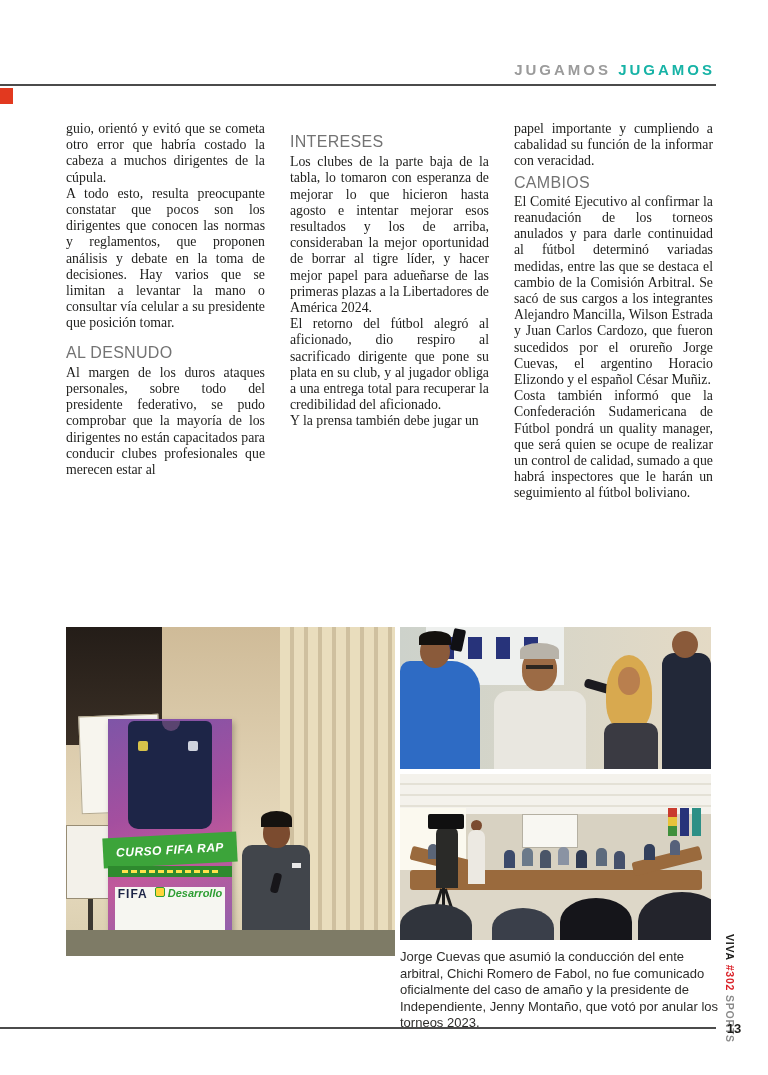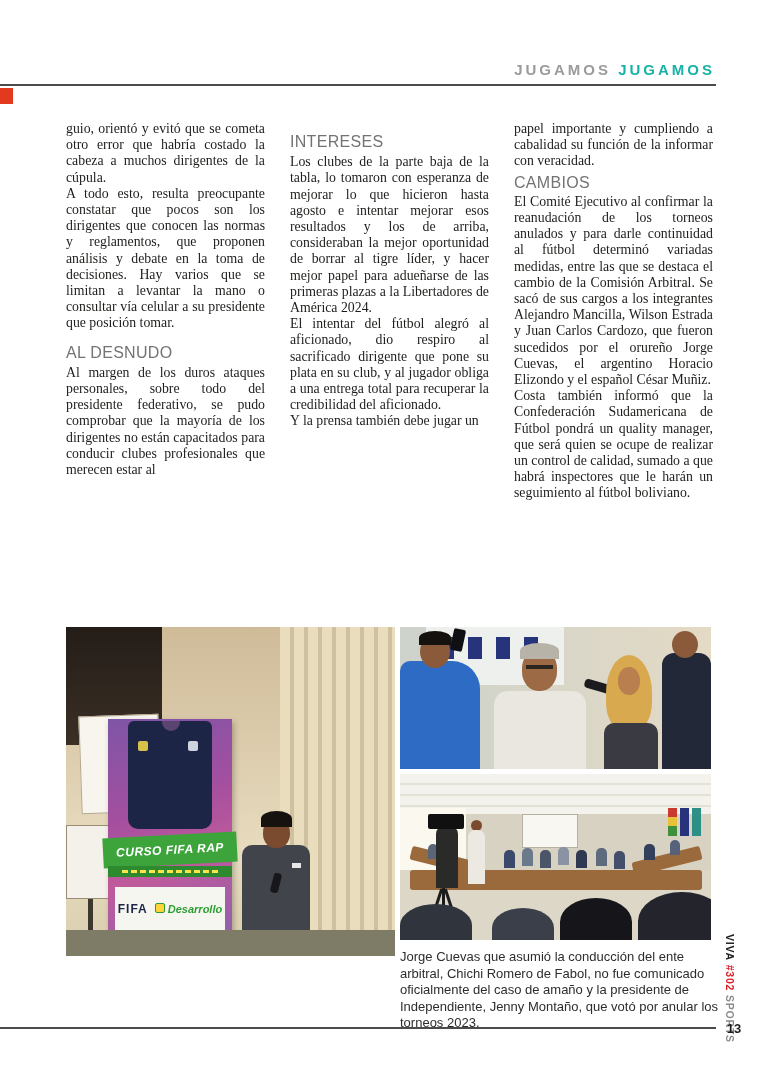--- a/index.html
+++ b/index.html
@@ -47,21 +47,21 @@
   .lp-badge2 { left:80px; top:22px; width:10px; height:10px; background:#cfd3de; border-radius:2px; }
   .lp-gband  { left:-5px; top:116px; width:134px; height:30px; background:#3ca43a; transform:rotate(-3deg);
                display:flex; align-items:center; justify-content:center; }
   .lp-gband span { color:#ffffff; font-family:"Liberation Sans", sans-serif; font-weight:900; font-style:italic;
                font-size:12px; letter-spacing:.5px; white-space:nowrap; }
   .lp-sub    { left:0px; top:147px; width:124px; height:11px; background:#2e8a2e;
                box-shadow:inset 0 0 0 2px rgba(46,138,46,1); }
   .lp-sub i  { display:block; margin:4px 14px 0 14px; height:3px;
                background:repeating-linear-gradient(90deg,#ffe34a 0 6px,rgba(0,0,0,0) 6px 9px); }
   .lp-wband  { left:7px; bottom:6px; width:110px; height:44px; background:#f6f6f1;
-               display:flex; align-items:center; justify-content:center; gap:7px;
+               display:flex; align-items:flex-start; justify-content:center; gap:7px;
                font-family:"Liberation Sans", sans-serif; }
   .lp-fifa   { color:#1d2547; font-weight:900; font-size:12px; letter-spacing:1px; }
   .lp-des    { color:#2e9e33; font-weight:800; font-style:italic; font-size:11px; }
   .lp-des::before { content:""; display:inline-block; width:8px; height:8px; margin-right:3px;
                background:#ffd53a; border:1px solid #2e9e33; border-radius:2px; }
   .lp-head   { left:197px; top:190px; width:27px; height:31px; background:#7b4b2f; border-radius:50% 50% 45% 45%; }
   .lp-hair   { left:195px; top:184px; width:31px; height:16px; background:#15120f; border-radius:50% 50% 0 0; }
   .lp-torso  { left:176px; top:218px; width:68px; height:112px; background:#41454b; border-radius:10px 10px 0 0; }
   .lp-logo   { left:226px; top:236px; width:9px; height:5px; background:#e8e8e8; }
   .lp-mic    { left:206px; top:246px; width:8px; height:20px; background:#17161a; border-radius:3px; transform:rotate(14deg); }
@@ -128,21 +128,21 @@
   <div class="col c1">
     <p>guio, orientó y evitó que se cometa otro error que habría costado la cabeza a muchos dirigentes de la cúpula.</p>
     <p>A todo esto, resulta preocupante constatar que pocos son los dirigentes que conocen las normas y reglamentos, que proponen análisis y debate en la toma de decisiones. Hay varios que se limitan a levantar la mano o consultar vía celular a su presidente que posición tomar.</p>
     <h2>AL DESNUDO</h2>
     <p>Al margen de los duros ataques personales, sobre todo del presidente federativo, se pudo comprobar que la mayoría de los dirigentes no están capacitados para conducir clubes profesionales que merecen estar al</p>
   </div>
 
   <div class="col c2">
     <h2>INTERESES</h2>
     <p>Los clubes de la parte baja de la tabla, lo tomaron con esperanza de mejorar lo que hicieron hasta agosto e intentar mejorar esos resultados y los de arriba, consideraban la mejor oportunidad de borrar al tigre líder, y hacer mejor papel para adueñarse de las primeras plazas a la Libertadores de América 2024.</p>
-    <p>El intentar del fútbol alegró al aficionado, dio respiro al sacrificado dirigente que pone su plata en su club, y al jugador obliga a una entrega total para recuperar la credibilidad del aficionado.</p>
+    <p>El retorno del fútbol alegró al aficionado, dio respiro al sacrificado dirigente que pone su plata en su club, y al jugador obliga a una entrega total para recuperar la credibilidad del aficionado.</p>
     <p>Y la prensa también debe jugar un</p>
   </div>
 
   <div class="col c3">
     <p>papel importante y cumpliendo a cabalidad su función de la informar con veracidad.</p>
     <h2 class="tight">CAMBIOS</h2>
     <p>El Comité Ejecutivo al confirmar la reanudación de los torneos anulados y para darle continuidad al fútbol determinó variadas medidas, entre las que se destaca el cambio de la Comisión Arbitral. Se sacó de sus cargos a los integrantes Alejandro Mancilla, Wilson Estrada y Juan Carlos Cardozo, que fueron sucedidos por el orureño Jorge Cuevas, el argentino Horacio Elizondo y el español César Muñiz.</p>
     <p>Costa también informó que la Confederación Sudamericana de Fútbol pondrá un quality manager, que será quien se ocupe de realizar un control de calidad, sumado a que habrá inspectores que le harán un seguimiento al fútbol boliviano.</p>
   </div>
 

